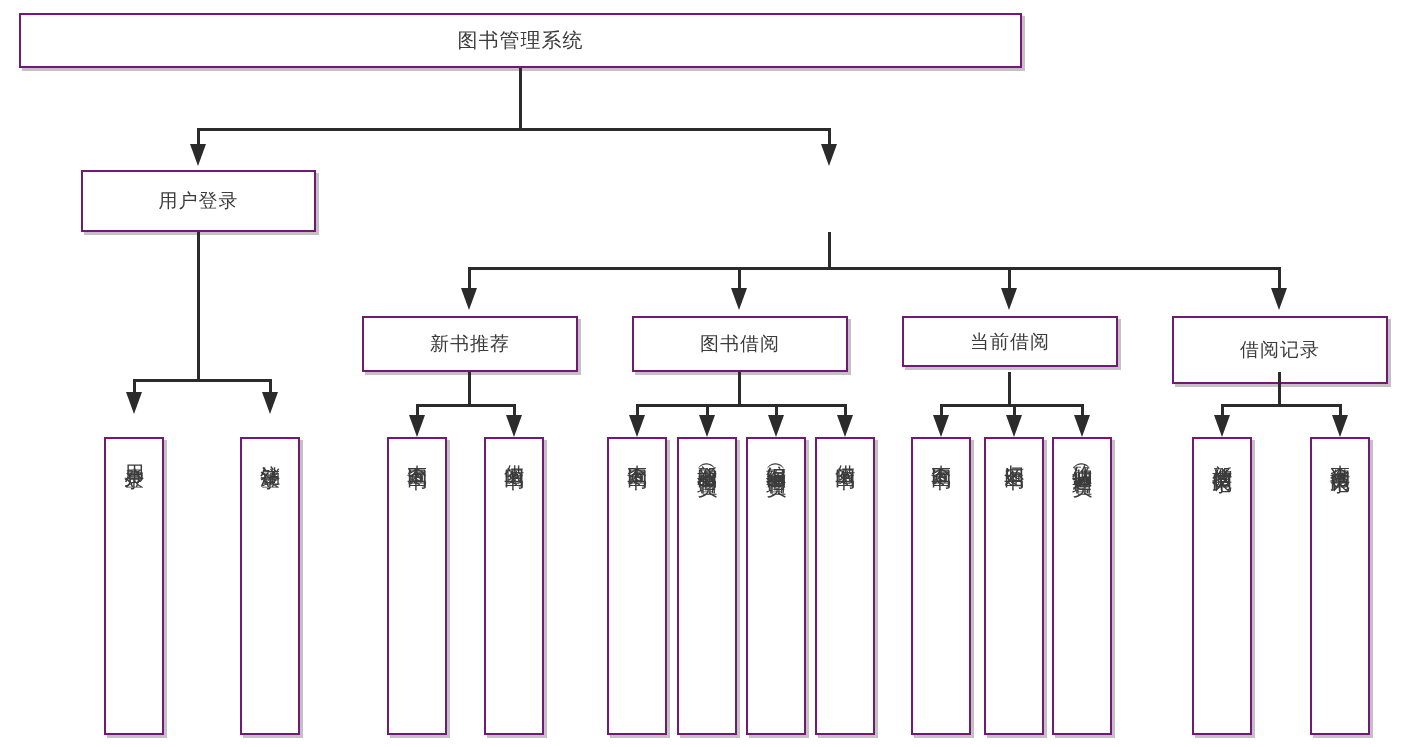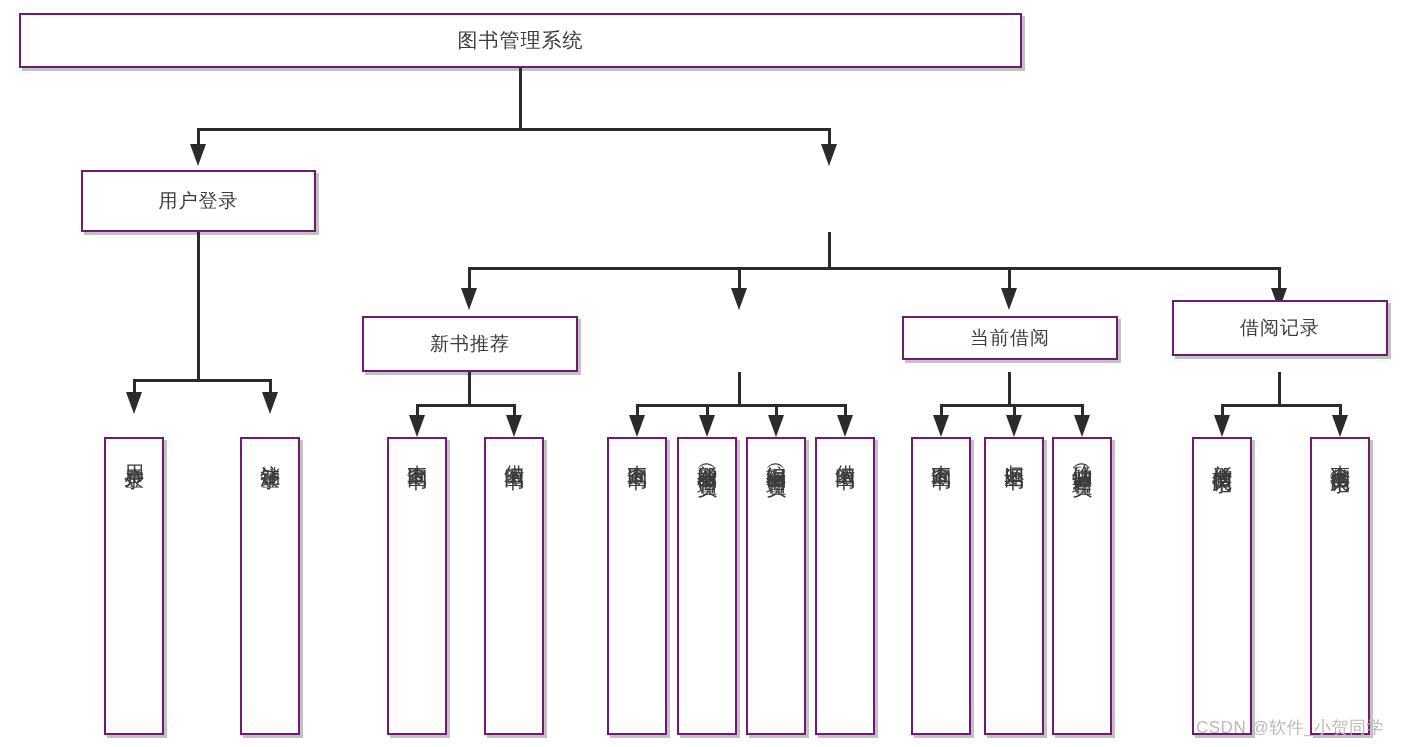--- a/index.html
+++ b/index.html
@@ -104,24 +104,27 @@
   <div class="ln v" style="left:738px;top:267px;height:22px;"></div>
   <div class="arrow" style="left:731px;top:288px;"></div>
   <div class="ln v" style="left:1008px;top:267px;height:22px;"></div>
   <div class="arrow" style="left:1001px;top:288px;"></div>
   <div class="ln v" style="left:1278px;top:267px;height:22px;"></div>
   <div class="arrow" style="left:1271px;top:288px;"></div>
 
   <div class="node lvl2" style="left:362px;top:316px;width:216px;height:56px;">
     <span class="label">新书推荐</span>
   </div>
-  <div class="node lvl2" style="left:902px;top:316px;width:216px;height:44px;">
+  <div class="node lvl2" style="left:632px;top:316px;width:216px;height:56px;">
+    <span class="label">图书借阅</span>
+  </div>
+  <div class="node lvl2" style="left:902px;top:316px;width:216px;height:51px;">
     <span class="label">当前借阅</span>
   </div>
-  <div class="node lvl2" style="left:1172px;top:300px;width:216px;height:56px;">
+  <div class="node lvl2" style="left:1172px;top:316px;width:216px;height:68px;">
     <span class="label">借阅记录</span>
   </div>
 
   <div class="ln v" style="left:468px;top:372px;height:34px;"></div>
   <div class="ln h" style="left:416px;top:404px;width:99px;"></div>
   <div class="ln v" style="left:416px;top:404px;height:12px;"></div>
   <div class="arrow" style="left:409px;top:415px;"></div>
   <div class="ln v" style="left:513px;top:404px;height:12px;"></div>
   <div class="arrow" style="left:506px;top:415px;"></div>
 
@@ -185,15 +188,14 @@
   <div class="node leaf" style="left:1052px;top:437px;width:60px;height:298px;">
     <span class="label">确认归还（管理员）</span>
   </div>
   <div class="node leaf" style="left:1192px;top:437px;width:60px;height:298px;">
     <span class="label">新增借阅记录</span>
   </div>
   <div class="node leaf" style="left:1310px;top:437px;width:60px;height:298px;">
     <span class="label">查询借阅记录</span>
   </div>
 
-  <div id="watermark" style="left:1196px;top:716px;">CSDN @软件_小贺同学</div>
 
 </div>
 
 </body></html>

